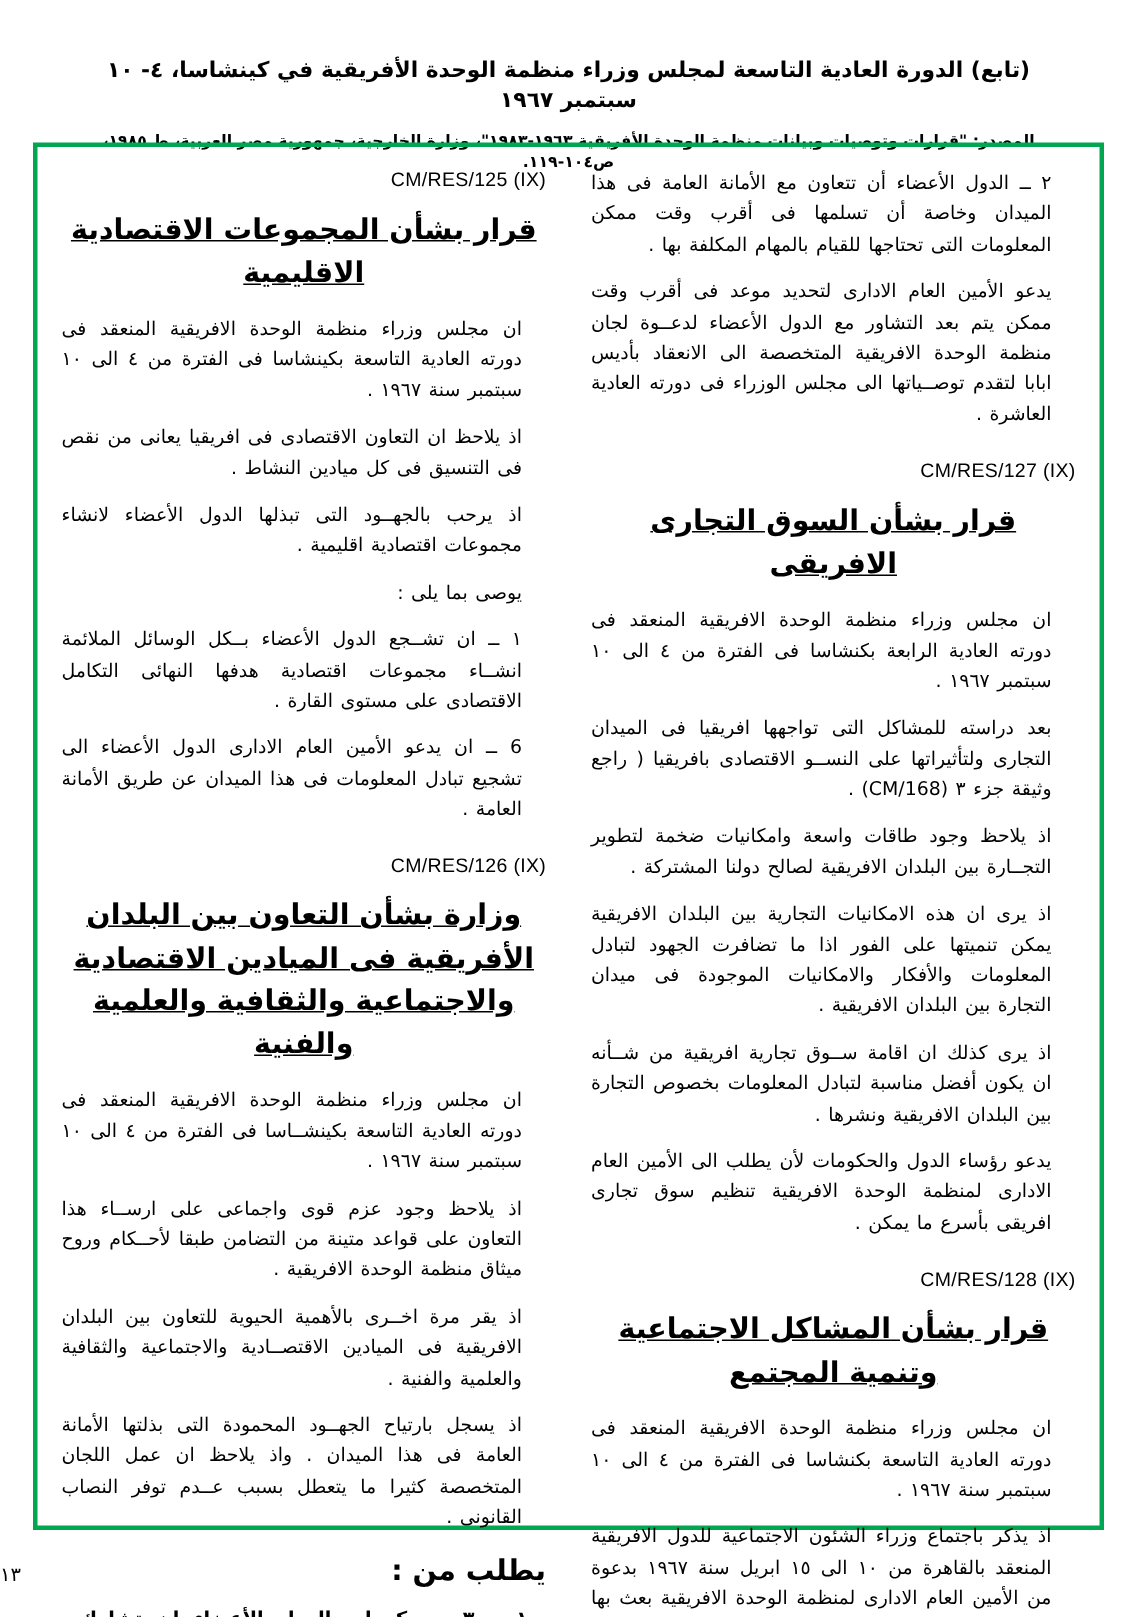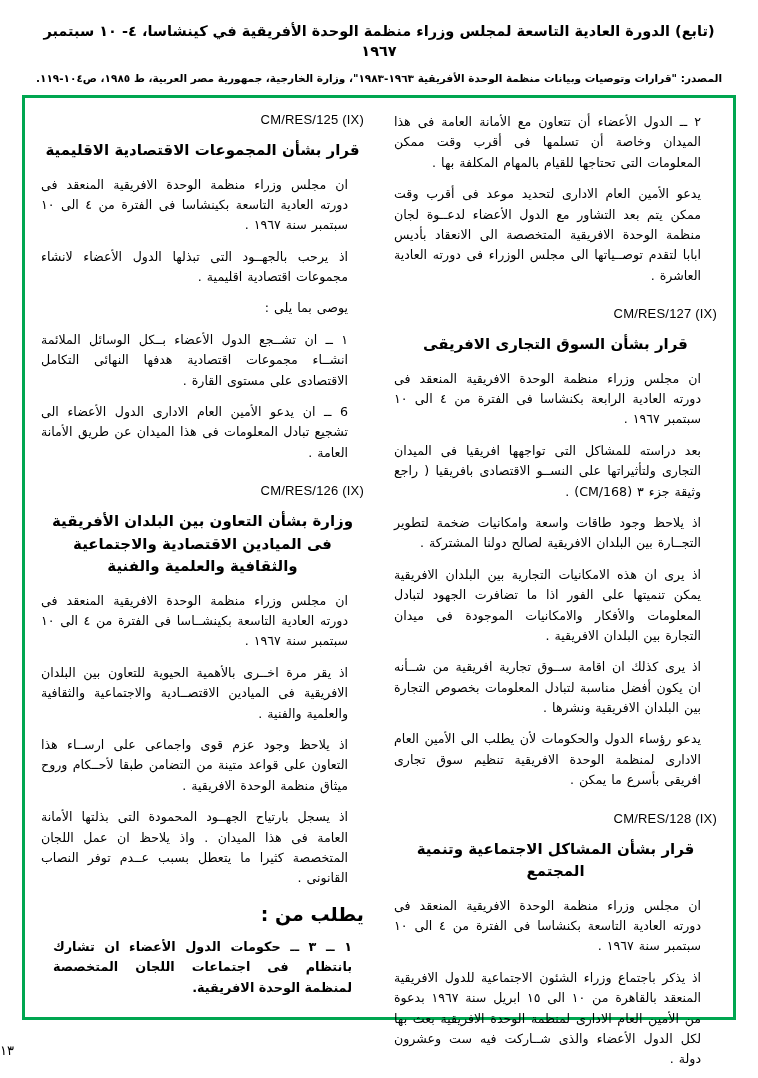--- a/index.html
+++ b/index.html
@@ -13,21 +13,21 @@
     font-family: "DejaVu Sans", sans-serif;
     color: #000000;
     position: relative;
     overflow: hidden;
   }
   .page {
     width: 758px;
     height: 1078px;
     position: relative;
     box-sizing: border-box;
-    padding: 0;
+    padding: 16px;
   }
   .header {
     padding: 22px 34px 0 34px;
     text-align: center;
   }
   .header-title {
     font-size: 14.5px;
     font-weight: bold;
     letter-spacing: 0px;
     line-height: 1.35;
@@ -69,26 +69,27 @@
     font-family: "Liberation Sans", sans-serif;
     direction: ltr;
     text-align: right;
     margin: 20px 0 12px 0;
     letter-spacing: 0.2px;
   }
   .res-id.first {
     margin-top: 0;
   }
   .res-title {
-    font-size: 15px;
+    font-size: 19px;
     font-weight: bold;
     text-align: center;
     line-height: 1.5;
     margin-bottom: 13px;
     direction: rtl;
+    text-decoration: underline;
   }
   p.para {
     font-size: 12.6px;
     line-height: 1.62;
     margin: 0 16px 11px 0;
     text-align: justify;
     text-align-last: right;
     direction: rtl;
     word-spacing: 1px;
   }
@@ -150,30 +151,31 @@
         <p class="para">ان مجلس وزراء منظمة الوحدة الافريقية المنعقد فى دورته العادية التاسعة بكنشاسا فى الفترة من ٤ الى ١٠ سبتمبر سنة ١٩٦٧ .</p>
         <p class="para">اذ يذكر باجتماع وزراء الشئون الاجتماعية للدول الافريقية المنعقد بالقاهرة من ١٠ الى ١٥ ابريل سنة ١٩٦٧ بدعوة من الأمين العام الادارى لمنظمة الوحدة الافريقية بعث بها لكل الدول الأعضاء والذى شــاركت فيه ست وعشرون دولة .</p>
 
       </div>
 
       <div class="col">
 
         <div class="res-id first">CM/RES/125 (IX)</div>
         <div class="res-title">قرار بشأن المجموعات الاقتصادية الاقليمية</div>
         <p class="para">ان مجلس وزراء منظمة الوحدة الافريقية المنعقد فى دورته العادية التاسعة بكينشاسا فى الفترة من ٤ الى ١٠ سبتمبر سنة ١٩٦٧ .</p>
+        <p class="para">اذ يلاحظ ان التعاون الاقتصادى فى افريقيا يعانى من نقص فى التنسيق فى كل ميادين النشاط .</p>
         <p class="para">اذ يرحب بالجهــود التى تبذلها الدول الأعضاء لانشاء مجموعات اقتصادية اقليمية .</p>
         <p class="para">يوصى بما يلى :</p>
         <p class="para">١ ــ ان تشــجع الدول الأعضاء بــكل الوسائل الملائمة انشــاء مجموعات اقتصادية هدفها النهائى التكامل الاقتصادى على مستوى القارة .</p>
         <p class="para">6 ــ ان يدعو الأمين العام الادارى الدول الأعضاء الى تشجيع تبادل المعلومات فى هذا الميدان عن طريق الأمانة العامة .</p>
 
         <div class="res-id">CM/RES/126 (IX)</div>
         <div class="res-title">وزارة بشأن التعاون بين البلدان الأفريقية فى الميادين الاقتصادية والاجتماعية والثقافية والعلمية والفنية</div>
         <p class="para">ان مجلس وزراء منظمة الوحدة الافريقية المنعقد فى دورته العادية التاسعة بكينشــاسا فى الفترة من ٤ الى ١٠ سبتمبر سنة ١٩٦٧ .</p>
+        <p class="para">اذ يلاحظ وجود عزم قوى واجماعى على ارســاء هذا التعاون على قواعد متينة من التضامن طبقا لأحــكام وروح ميثاق منظمة الوحدة الافريقية .</p>
         <p class="para">اذ يقر مرة اخــرى بالأهمية الحيوية للتعاون بين البلدان الافريقية فى الميادين الاقتصــادية والاجتماعية والثقافية والعلمية والفنية .</p>
-        <p class="para">اذ يلاحظ وجود عزم قوى واجماعى على ارســاء هذا التعاون على قواعد متينة من التضامن طبقا لأحــكام وروح ميثاق منظمة الوحدة الافريقية .</p>
         <p class="para">اذ يسجل بارتياح الجهــود المحمودة التى بذلتها الأمانة العامة فى هذا الميدان . واذ يلاحظ ان عمل اللجان المتخصصة كثيرا ما يتعطل بسبب عــدم توفر النصاب القانونى .</p>
 
         <div class="req-label">يطلب من :</div>
         <p class="req-item">١ ــ ٣ ــ حكومات الدول الأعضاء ان تشارك بانتظام فى اجتماعات اللجان المتخصصة لمنظمة الوحدة الافريقية.</p>
 
       </div>
 
     </div>
   </div>
 

